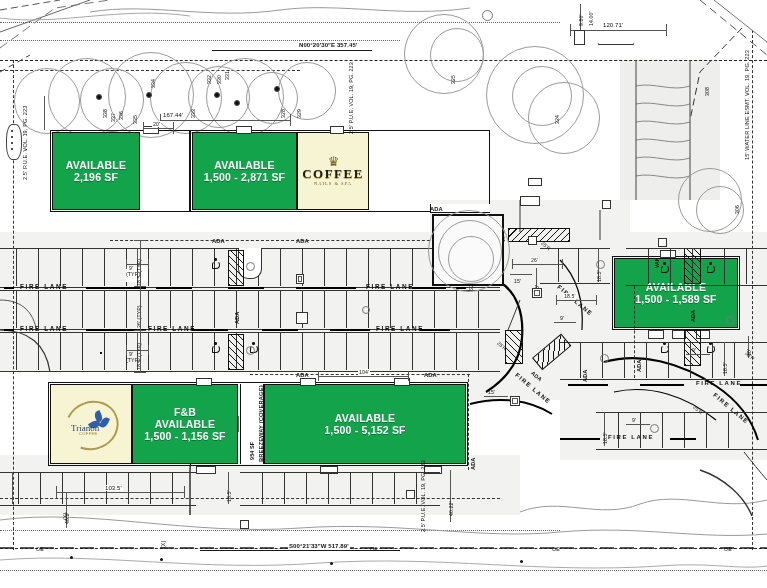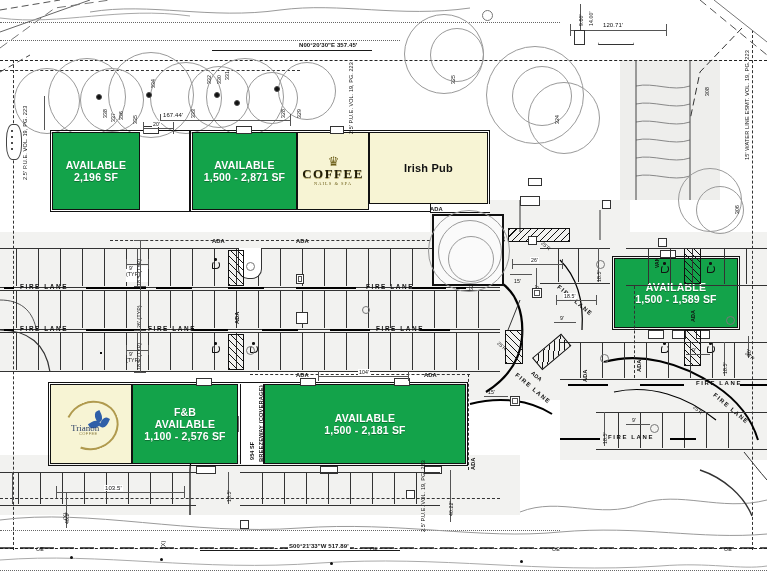--- a/index.html
+++ b/index.html
@@ -227,23 +227,20 @@
   </div>
 
   <div class="suite cream" style="left:297px;top:132px;width:72px;height:78px;">
     <div class="venice-wrap">
       <div class="crown">♛</div>
       <div class="venice-name">COFFEE</div>
       <div class="venice-sub">NAILS &amp; SPA</div>
     </div>
   </div>
 
-  <div class="suite cream" style="left:369px;top:132px;width:119px;height:72px;">
-    <div class="l1" style="font-size:11px;">Irish Pub</div>
-  </div>
 
   <div class="abs" style="left:430px;top:204px;width:60px;height:9px;background:#fff;border-left:1.8px solid #111;border-bottom:1.8px solid #111;box-sizing:border-box;"></div>
 
   <div class="sq" style="left:143px;top:126px;width:14px;height:6px;"></div>
   <div class="sq" style="left:236px;top:126px;width:14px;height:6px;"></div>
   <div class="sq" style="left:330px;top:126px;width:12px;height:6px;"></div>
   <div class="sq" style="left:520px;top:196px;width:18px;height:8px;"></div>
   <div class="sq" style="left:528px;top:178px;width:12px;height:6px;"></div>
 
   <div class="abs" style="left:612px;top:256px;width:128px;height:74px;border:1.8px solid #111;box-sizing:border-box;"></div>
@@ -265,31 +262,31 @@
       <div class="leaf" style="left:42px;top:20px;transform:rotate(25deg);"></div>
       <div class="leaf" style="left:32px;top:22px;transform:rotate(60deg);"></div>
       <div class="trianon-name">Trianon</div>
       <div class="trianon-sub">COFFEE</div>
     </div>
   </div>
 
   <div class="suite green" style="left:132px;top:384px;width:106px;height:80px;">
     <div class="l1">F&amp;B</div>
     <div class="l1">AVAILABLE</div>
-    <div class="l2">1,100 - 2,576 SF</div>
+    <div class="l2">1,500 - 1,156 SF</div>
   </div>
 
   <div class="abs" style="left:240px;top:384px;width:24px;height:80px;background:#fff;border-left:1.5px solid #111;border-right:1.5px solid #111;box-sizing:border-box;">
     <div class="t rot90" style="left:8px;top:76px;font-size:5.5px;font-weight:bold;">954 SF</div>
     <div class="t rot90" style="left:17px;top:78px;font-size:5.8px;font-weight:bold;">BREEZEWAY (COVERAGE)</div>
   </div>
 
   <div class="suite green" style="left:264px;top:384px;width:202px;height:80px;">
     <div class="l1">AVAILABLE</div>
-    <div class="l2">1,500 - 2,181 SF</div>
+    <div class="l2">1,500 - 5,152 SF</div>
   </div>
 
   <div class="sq" style="left:196px;top:378px;width:14px;height:6px;"></div>
   <div class="sq" style="left:300px;top:378px;width:14px;height:6px;"></div>
   <div class="sq" style="left:394px;top:378px;width:14px;height:6px;"></div>
   <div class="sq" style="left:196px;top:466px;width:18px;height:6px;"></div>
   <div class="sq" style="left:320px;top:466px;width:16px;height:6px;"></div>
   <div class="sq" style="left:424px;top:466px;width:16px;height:6px;"></div>
 
   <div class="stallband" style="left:0;top:248px;width:500px;height:38px;"></div>

